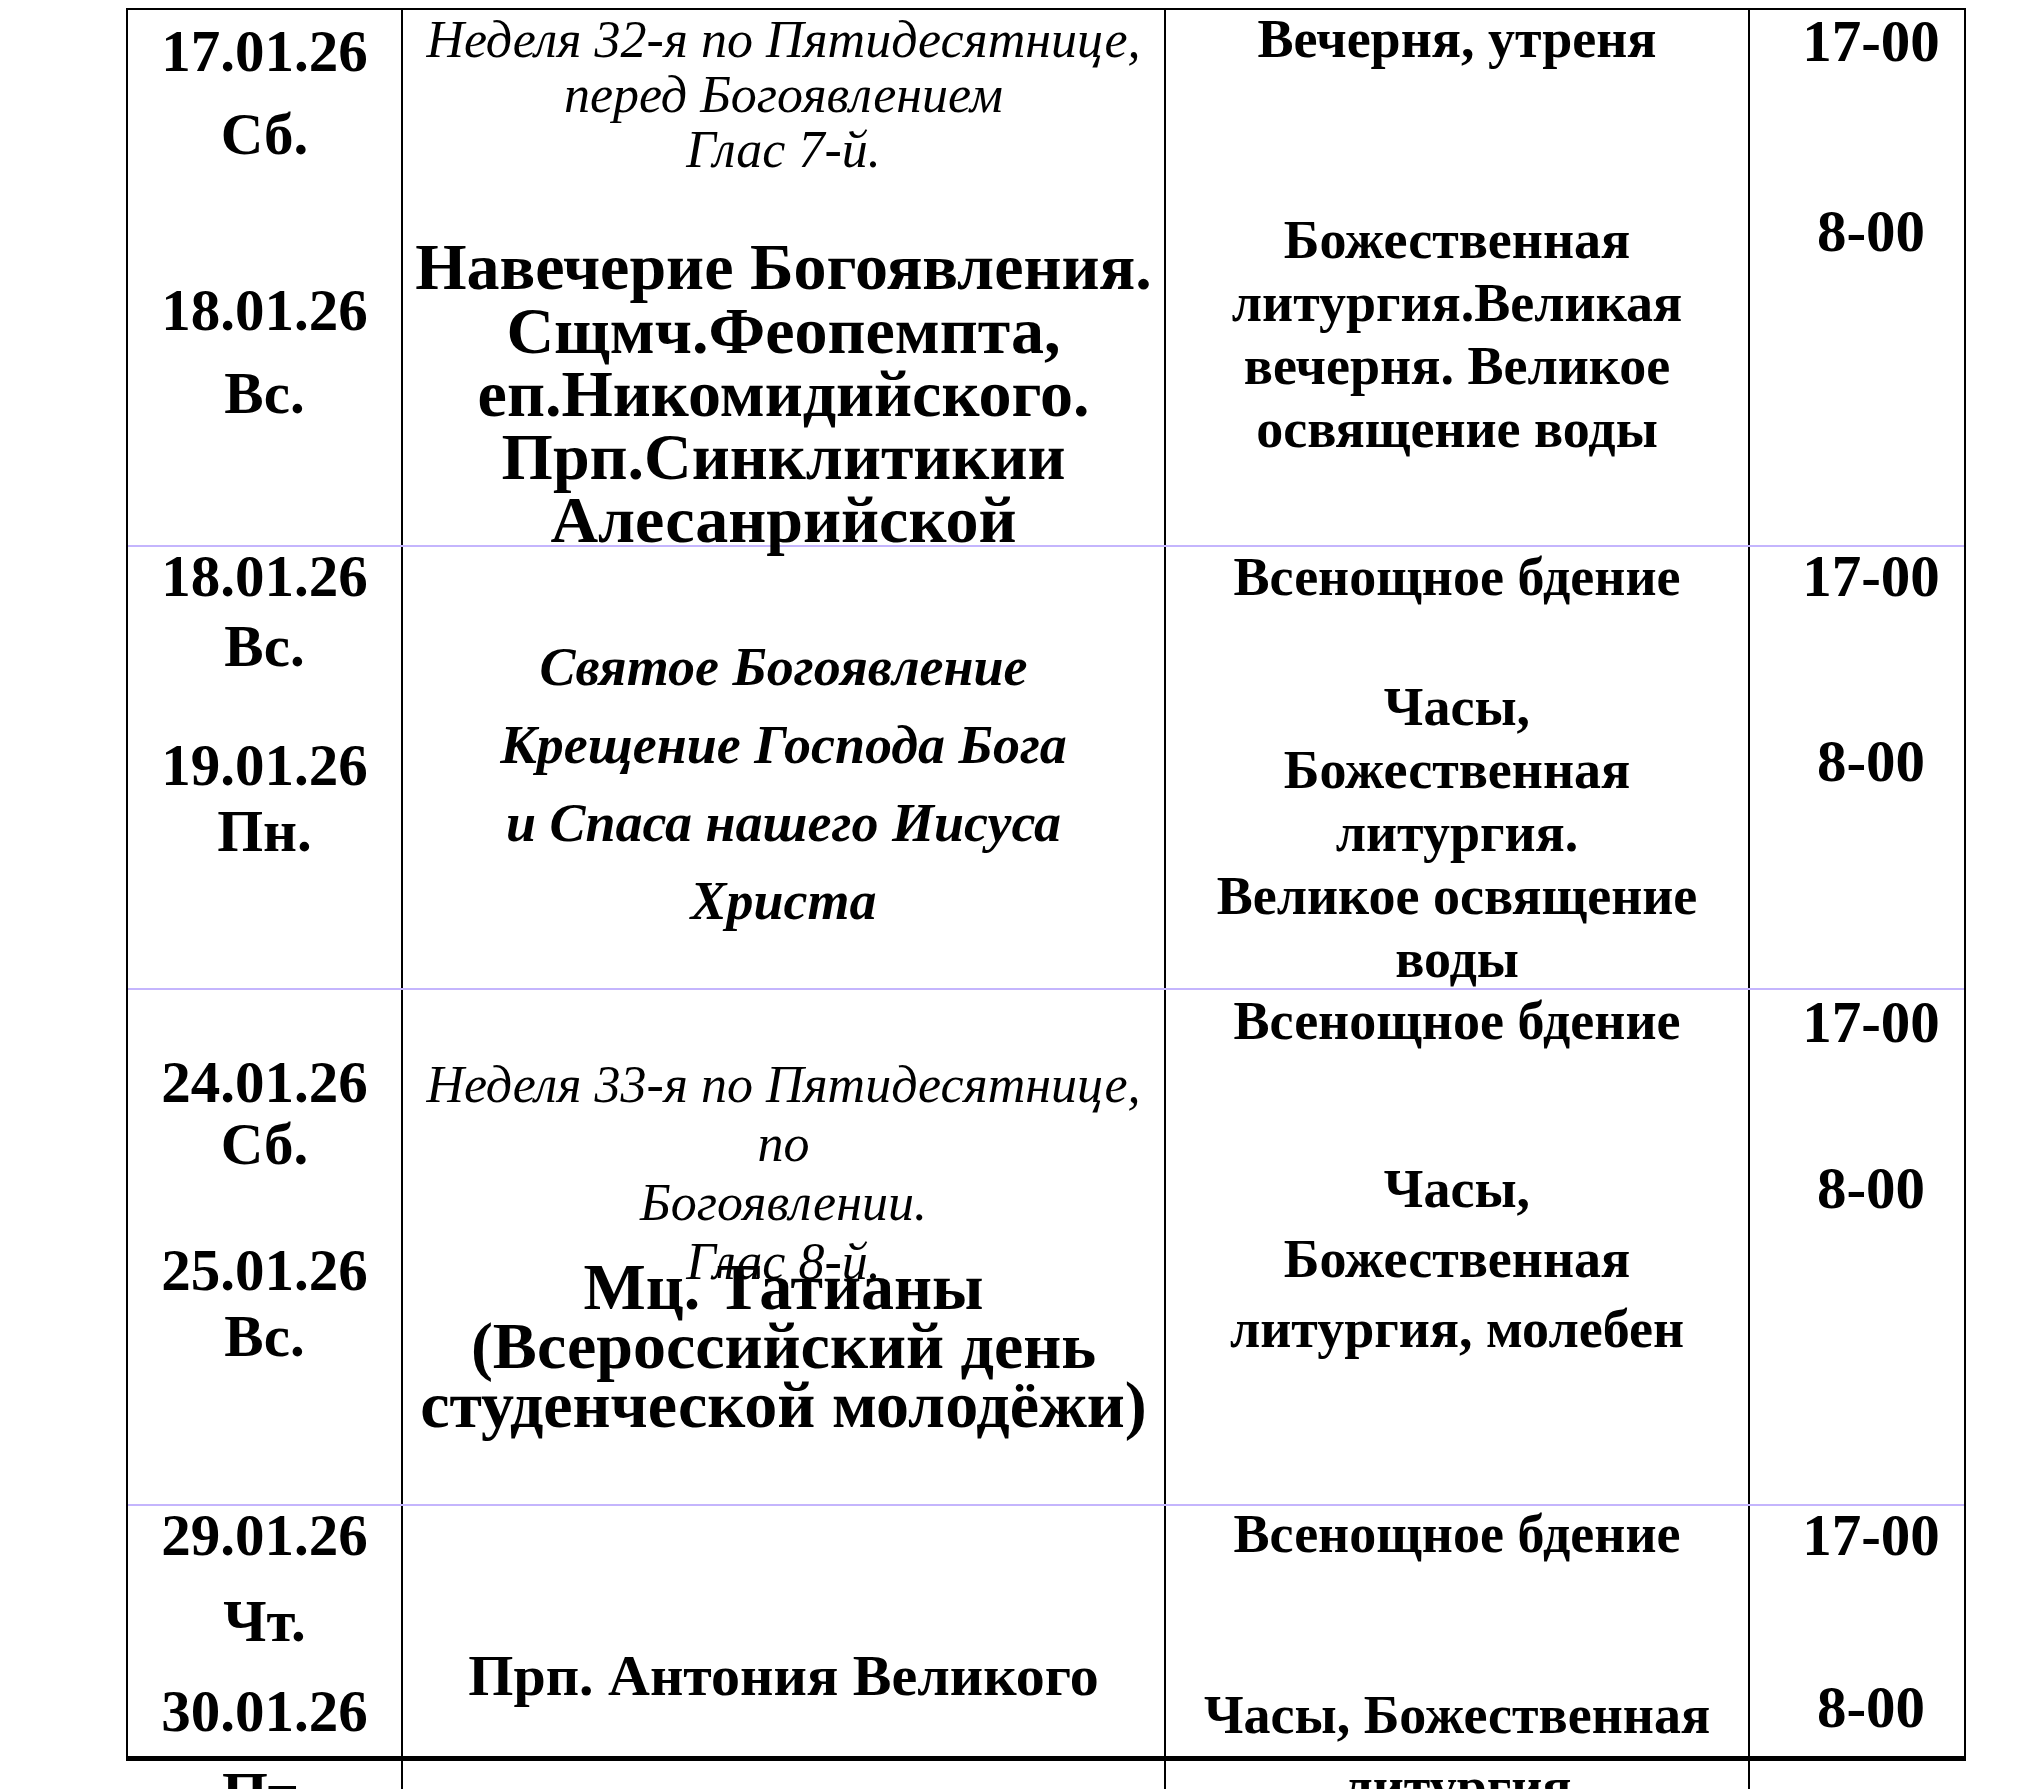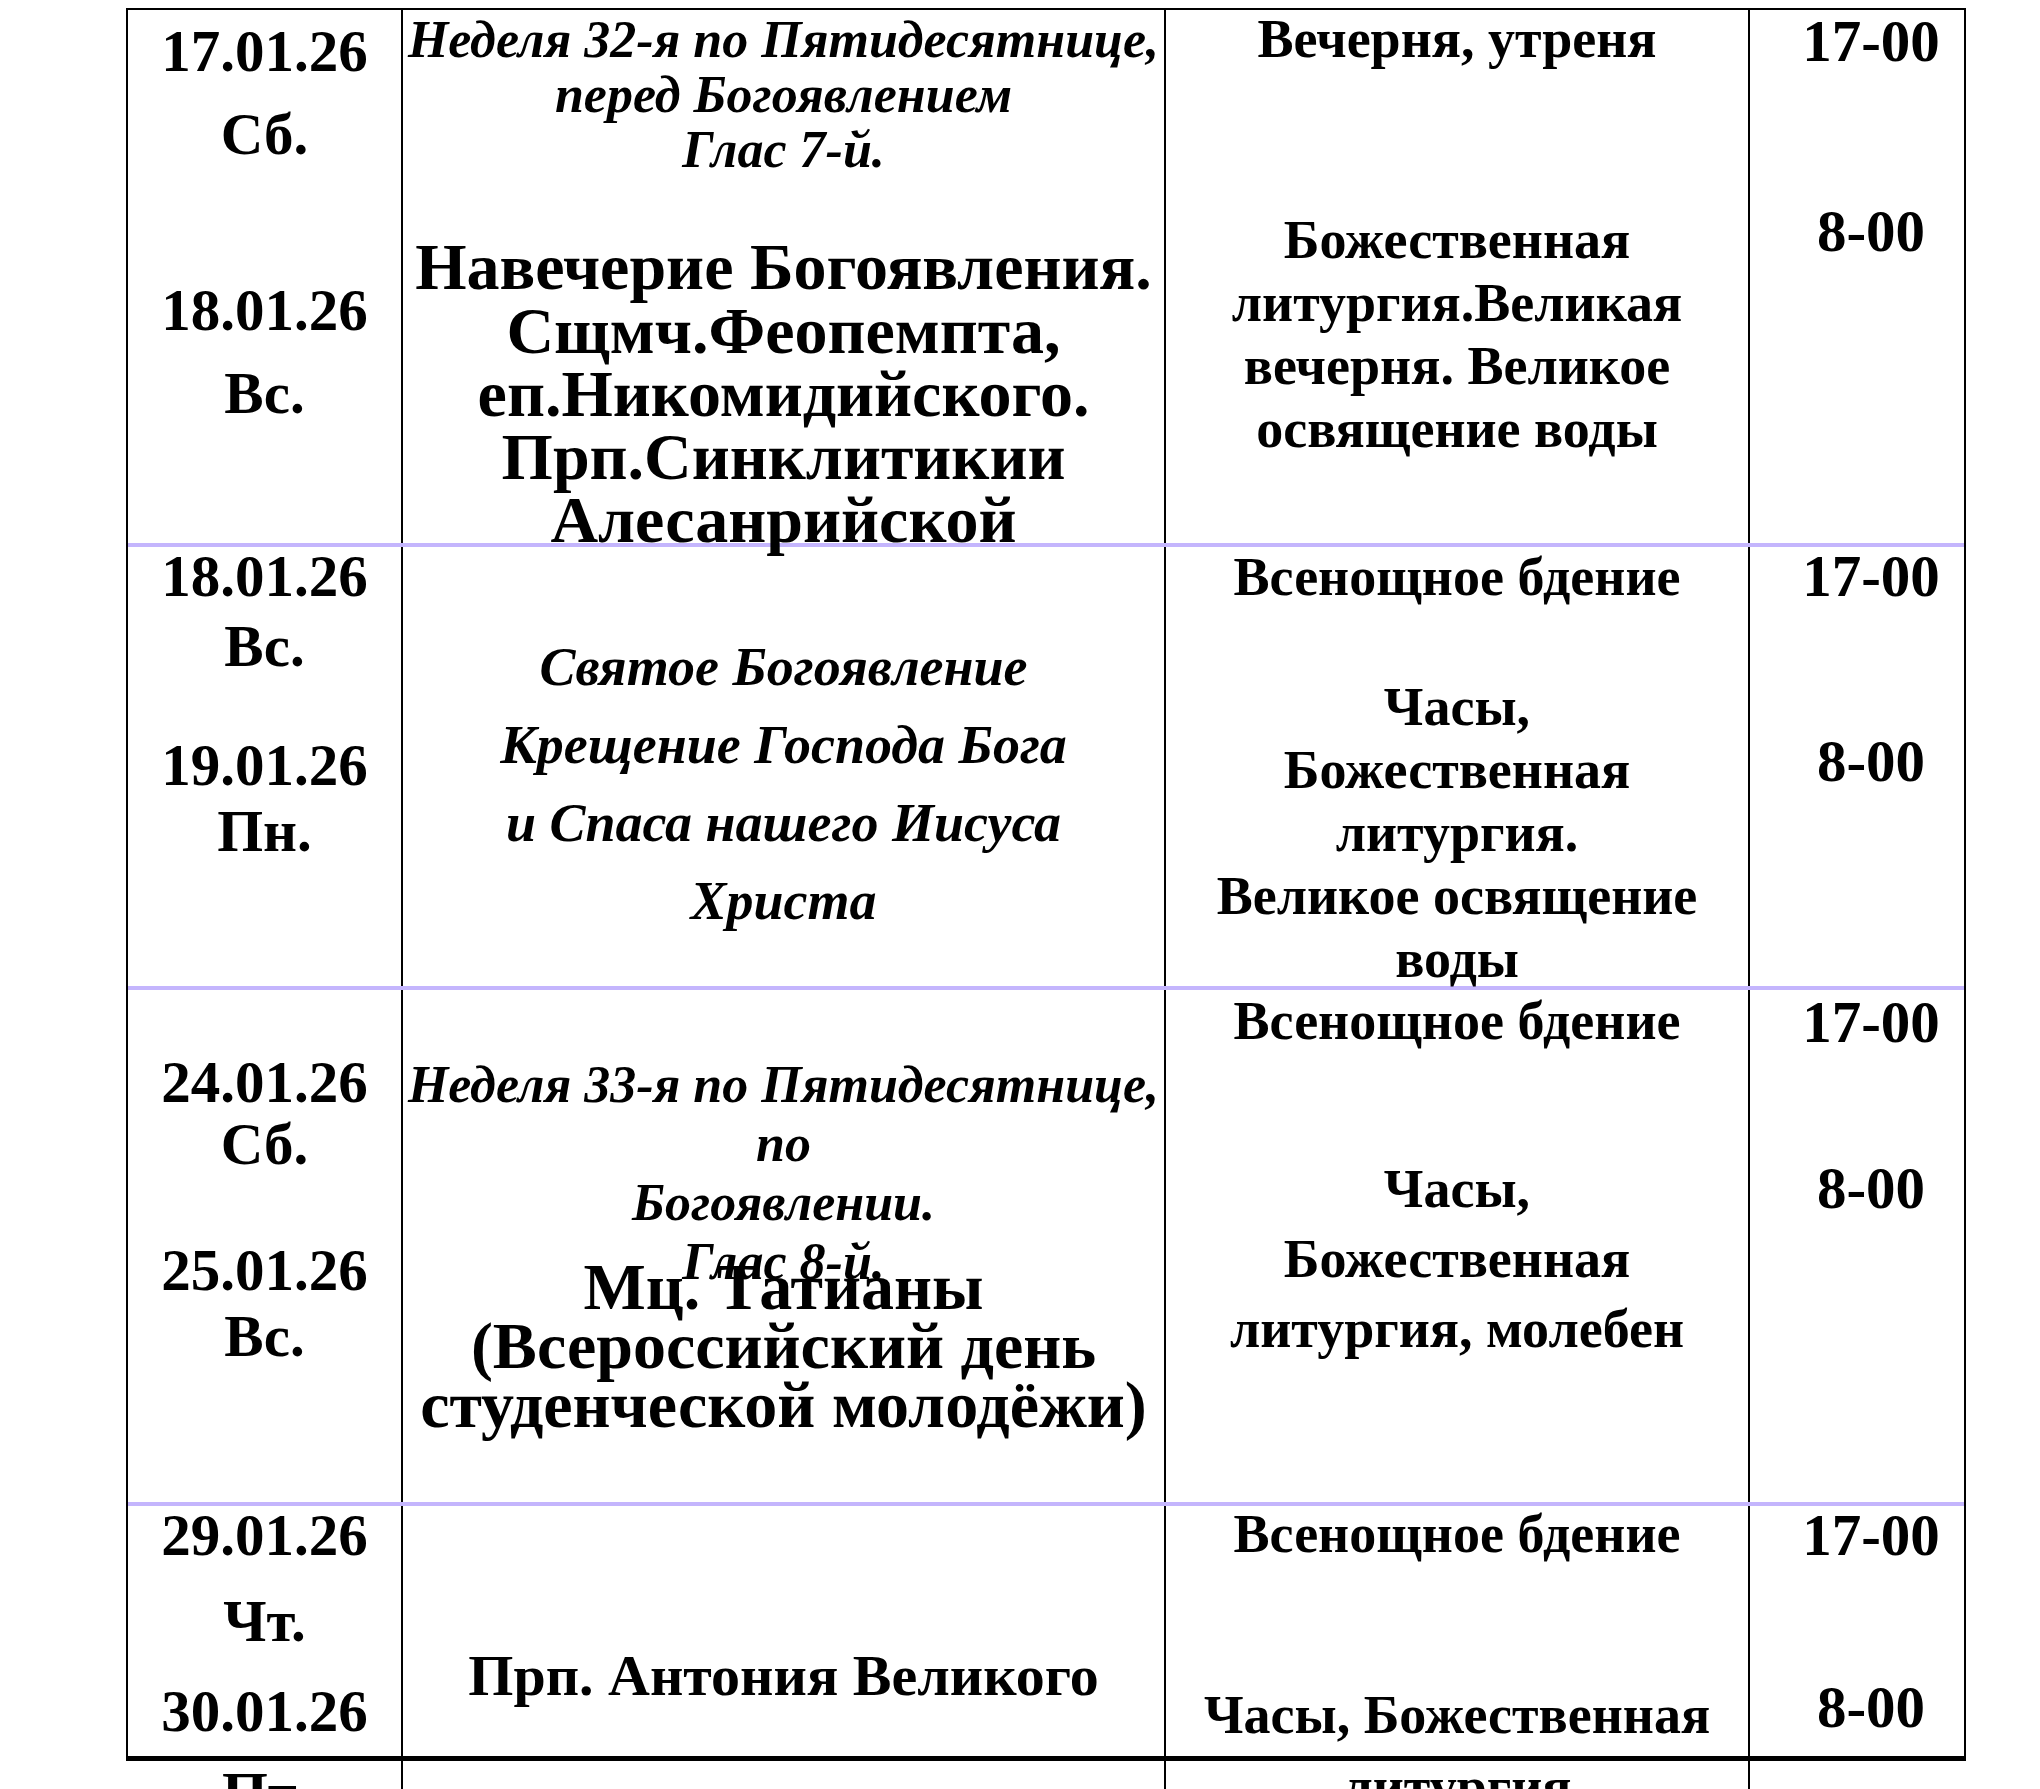--- a/index.html
+++ b/index.html
@@ -1,36 +1,36 @@
 <!DOCTYPE html>
 <html style="font-size:13px"><head>
 <meta charset="utf-8">
 <style>
   html,body{margin:0;padding:0;background:#ffffff;}
   body{width:2040px;height:1790px;position:relative;font-family:"Liberation Serif","DejaVu Serif",serif;color:#000;}
   *{box-sizing:border-box;}
 
   .table{position:absolute;left:126px;top:8.2px;width:1840px;height:1753px;
          border:2.5px solid #000;border-bottom-width:5px;background:#fff;}
-  .row{position:relative;display:flex;border-bottom:4px solid #c4b5fd;}
+  .row{position:relative;display:flex;border-bottom:2px solid #c4b5fd;}
   .row:last-child{border-bottom:none;}
   .cell{position:relative;height:100%;border-right:2.5px solid #000;}
   .cell:last-child{border-right:none;}
   .c1{width:275px;}
   .c2{width:763px;}
   .c3{width:584px;}
   .c4{flex:1;}
 
   .tb{position:absolute;left:0;width:100%;text-align:center;white-space:pre-line;line-height:1;}
   .date,.day{font-weight:bold;font-size:59px;}
   .time{font-weight:bold;font-size:59px;padding-left:28px;}
   .svc{font-weight:bold;font-size:54px;}
   .feast{font-weight:bold;font-size:66px;}
   .saints{font-weight:bold;font-size:66px;line-height:63px;}
-  .week{font-style:italic;font-weight:bold;font-size:52px;}
+  .week{font-style:italic;font-weight:normal;font-size:52px;}
   .major{font-weight:bold;font-style:italic;font-size:54px;line-height:78px;}
 </style>
 </head>
 <body>
 
 <div class="table">
 
   <div class="row" style="height:537px;">
     <div class="cell c1">
       <div class="tb date" style="top:12.3px">17.01.26</div>

